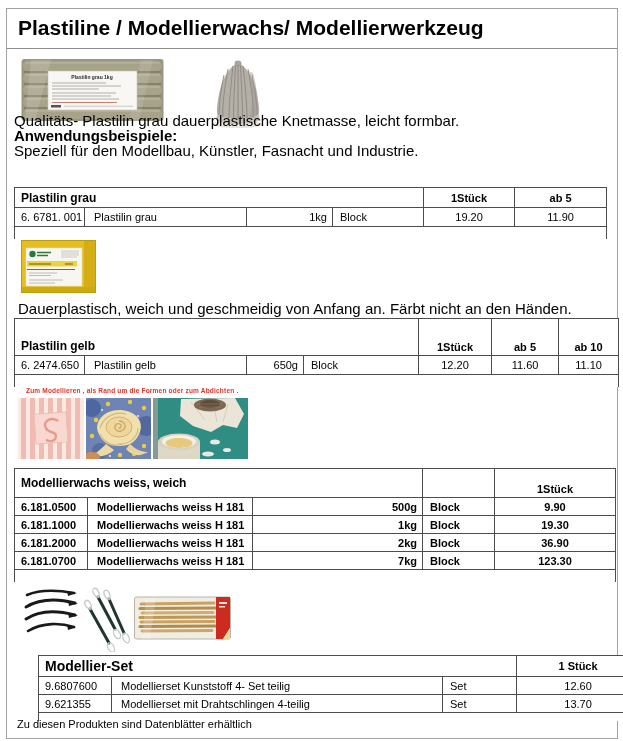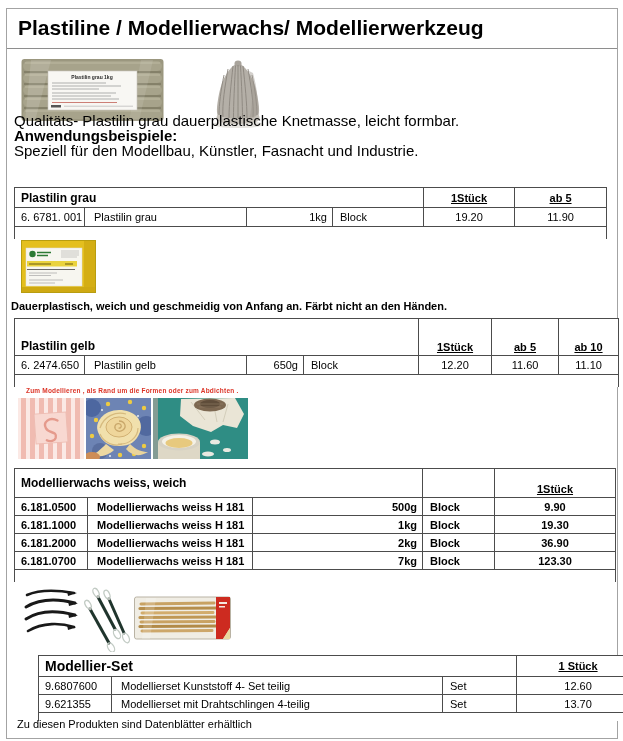--- a/index.html
+++ b/index.html
@@ -2,27 +2,27 @@
 <html><head>
 <meta charset="utf-8">
 <style>
   html,body{margin:0;padding:0;background:#fff;}
   body{width:623px;height:741px;position:relative;font-family:"Liberation Sans",sans-serif;color:#000;}
   .page{position:absolute;left:6px;top:8px;width:610px;height:729px;border:1px solid #a3a3a3;background:#fff;}
   .abs{position:absolute;}
   .title{left:11px;top:7px;font-size:21px;font-weight:bold;white-space:nowrap;}
   .title-rule{left:0;top:39px;width:610px;border-top:1px solid #8e8e8e;height:0;}
   .desc{left:7px;top:104px;font-size:15px;line-height:15px;}
-  .boldline{left:4px;top:291px;font-size:11px;font-weight:bold;white-space:nowrap;}
+  .boldline{left:11px;top:291px;font-size:15px;font-weight:normal;white-space:nowrap;}
   .rednote{left:19px;top:378px;font-size:6.5px;font-weight:bold;color:#dc3528;letter-spacing:.2px;white-space:nowrap;}
   .footer{left:10px;top:709px;font-size:11px;}
   table{border-collapse:collapse;table-layout:fixed;position:absolute;font-size:11px;background:#fff;}
   td{border:1px solid #4c4c4c;padding:0;overflow:hidden;white-space:nowrap;vertical-align:middle;}
   .ttl{font-weight:bold;font-size:12px;padding-left:6px;}
-  .ph{font-weight:bold;text-align:center;text-decoration:underline;}
+  .ph{font-weight:bold;text-align:center;}
   .art{padding-left:6px;}
   .nm{padding-left:9px;}
   .wt{text-align:right;padding-right:5px;}
   .un{padding-left:7px;}
   .pr{text-align:center;}
   tr.tail td{border-bottom:none;height:12px;}
   #t1{left:7px;top:178px;width:592px;}
   #t1 tr.hd td{height:19px;}
   #t1 tr.dr td{height:18px;}
   #t2{left:7px;top:309px;width:604px;}

